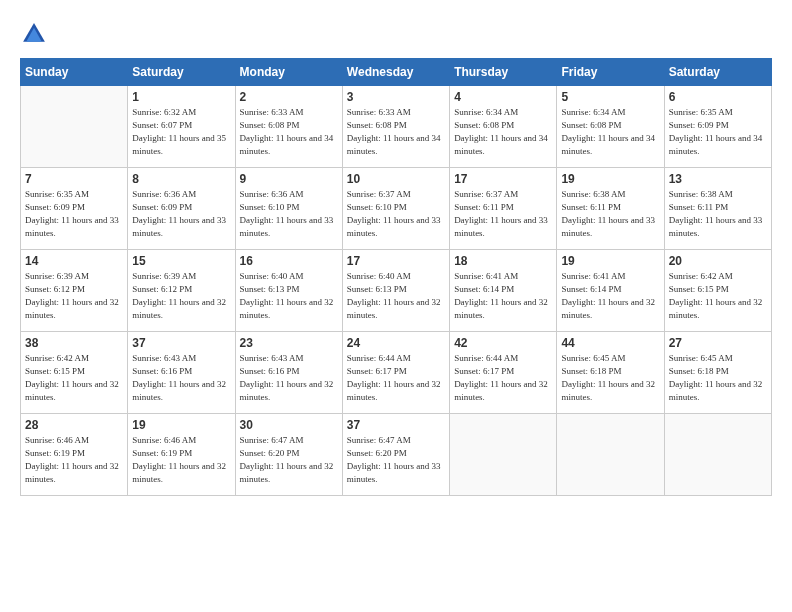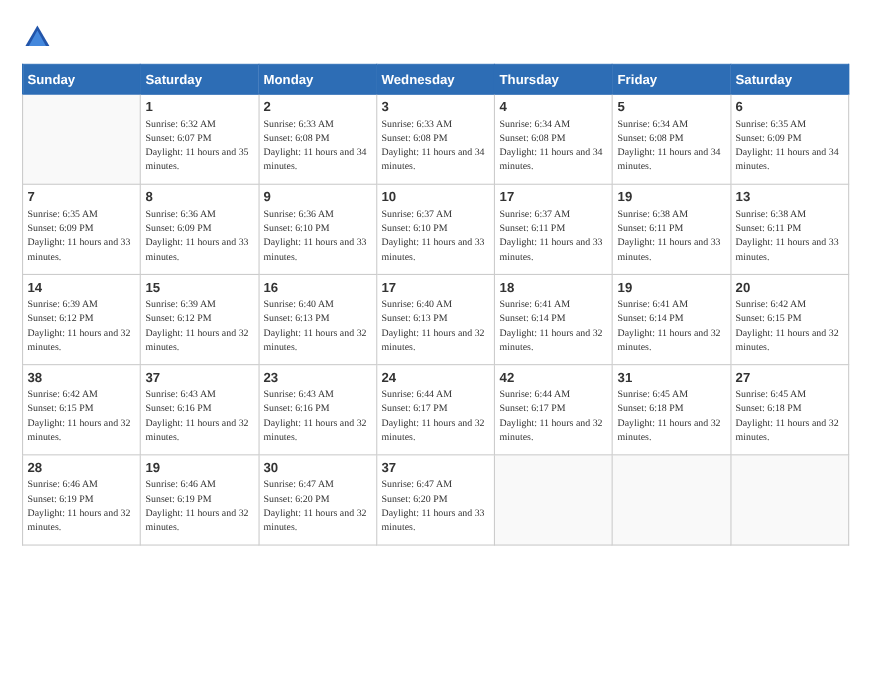--- a/index.html
+++ b/index.html
@@ -225,21 +225,21 @@
           </td>
           <td>
             <span class="day-num">24</span>
             <div class="day-info">Sunrise: 6:44 AM<br>Sunset: 6:17 PM<br>Daylight: 11 hours and 32 minutes.</div>
           </td>
           <td>
             <span class="day-num">42</span>
             <div class="day-info">Sunrise: 6:44 AM<br>Sunset: 6:17 PM<br>Daylight: 11 hours and 32 minutes.</div>
           </td>
           <td>
-            <span class="day-num">31</span>
+            <span class="day-num">44</span>
             <div class="day-info">Sunrise: 6:45 AM<br>Sunset: 6:18 PM<br>Daylight: 11 hours and 32 minutes.</div>
           </td>
           <td>
             <span class="day-num">27</span>
             <div class="day-info">Sunrise: 6:45 AM<br>Sunset: 6:18 PM<br>Daylight: 11 hours and 32 minutes.</div>
           </td>
         </tr>
         <tr>
           <td>
             <span class="day-num">28</span>

